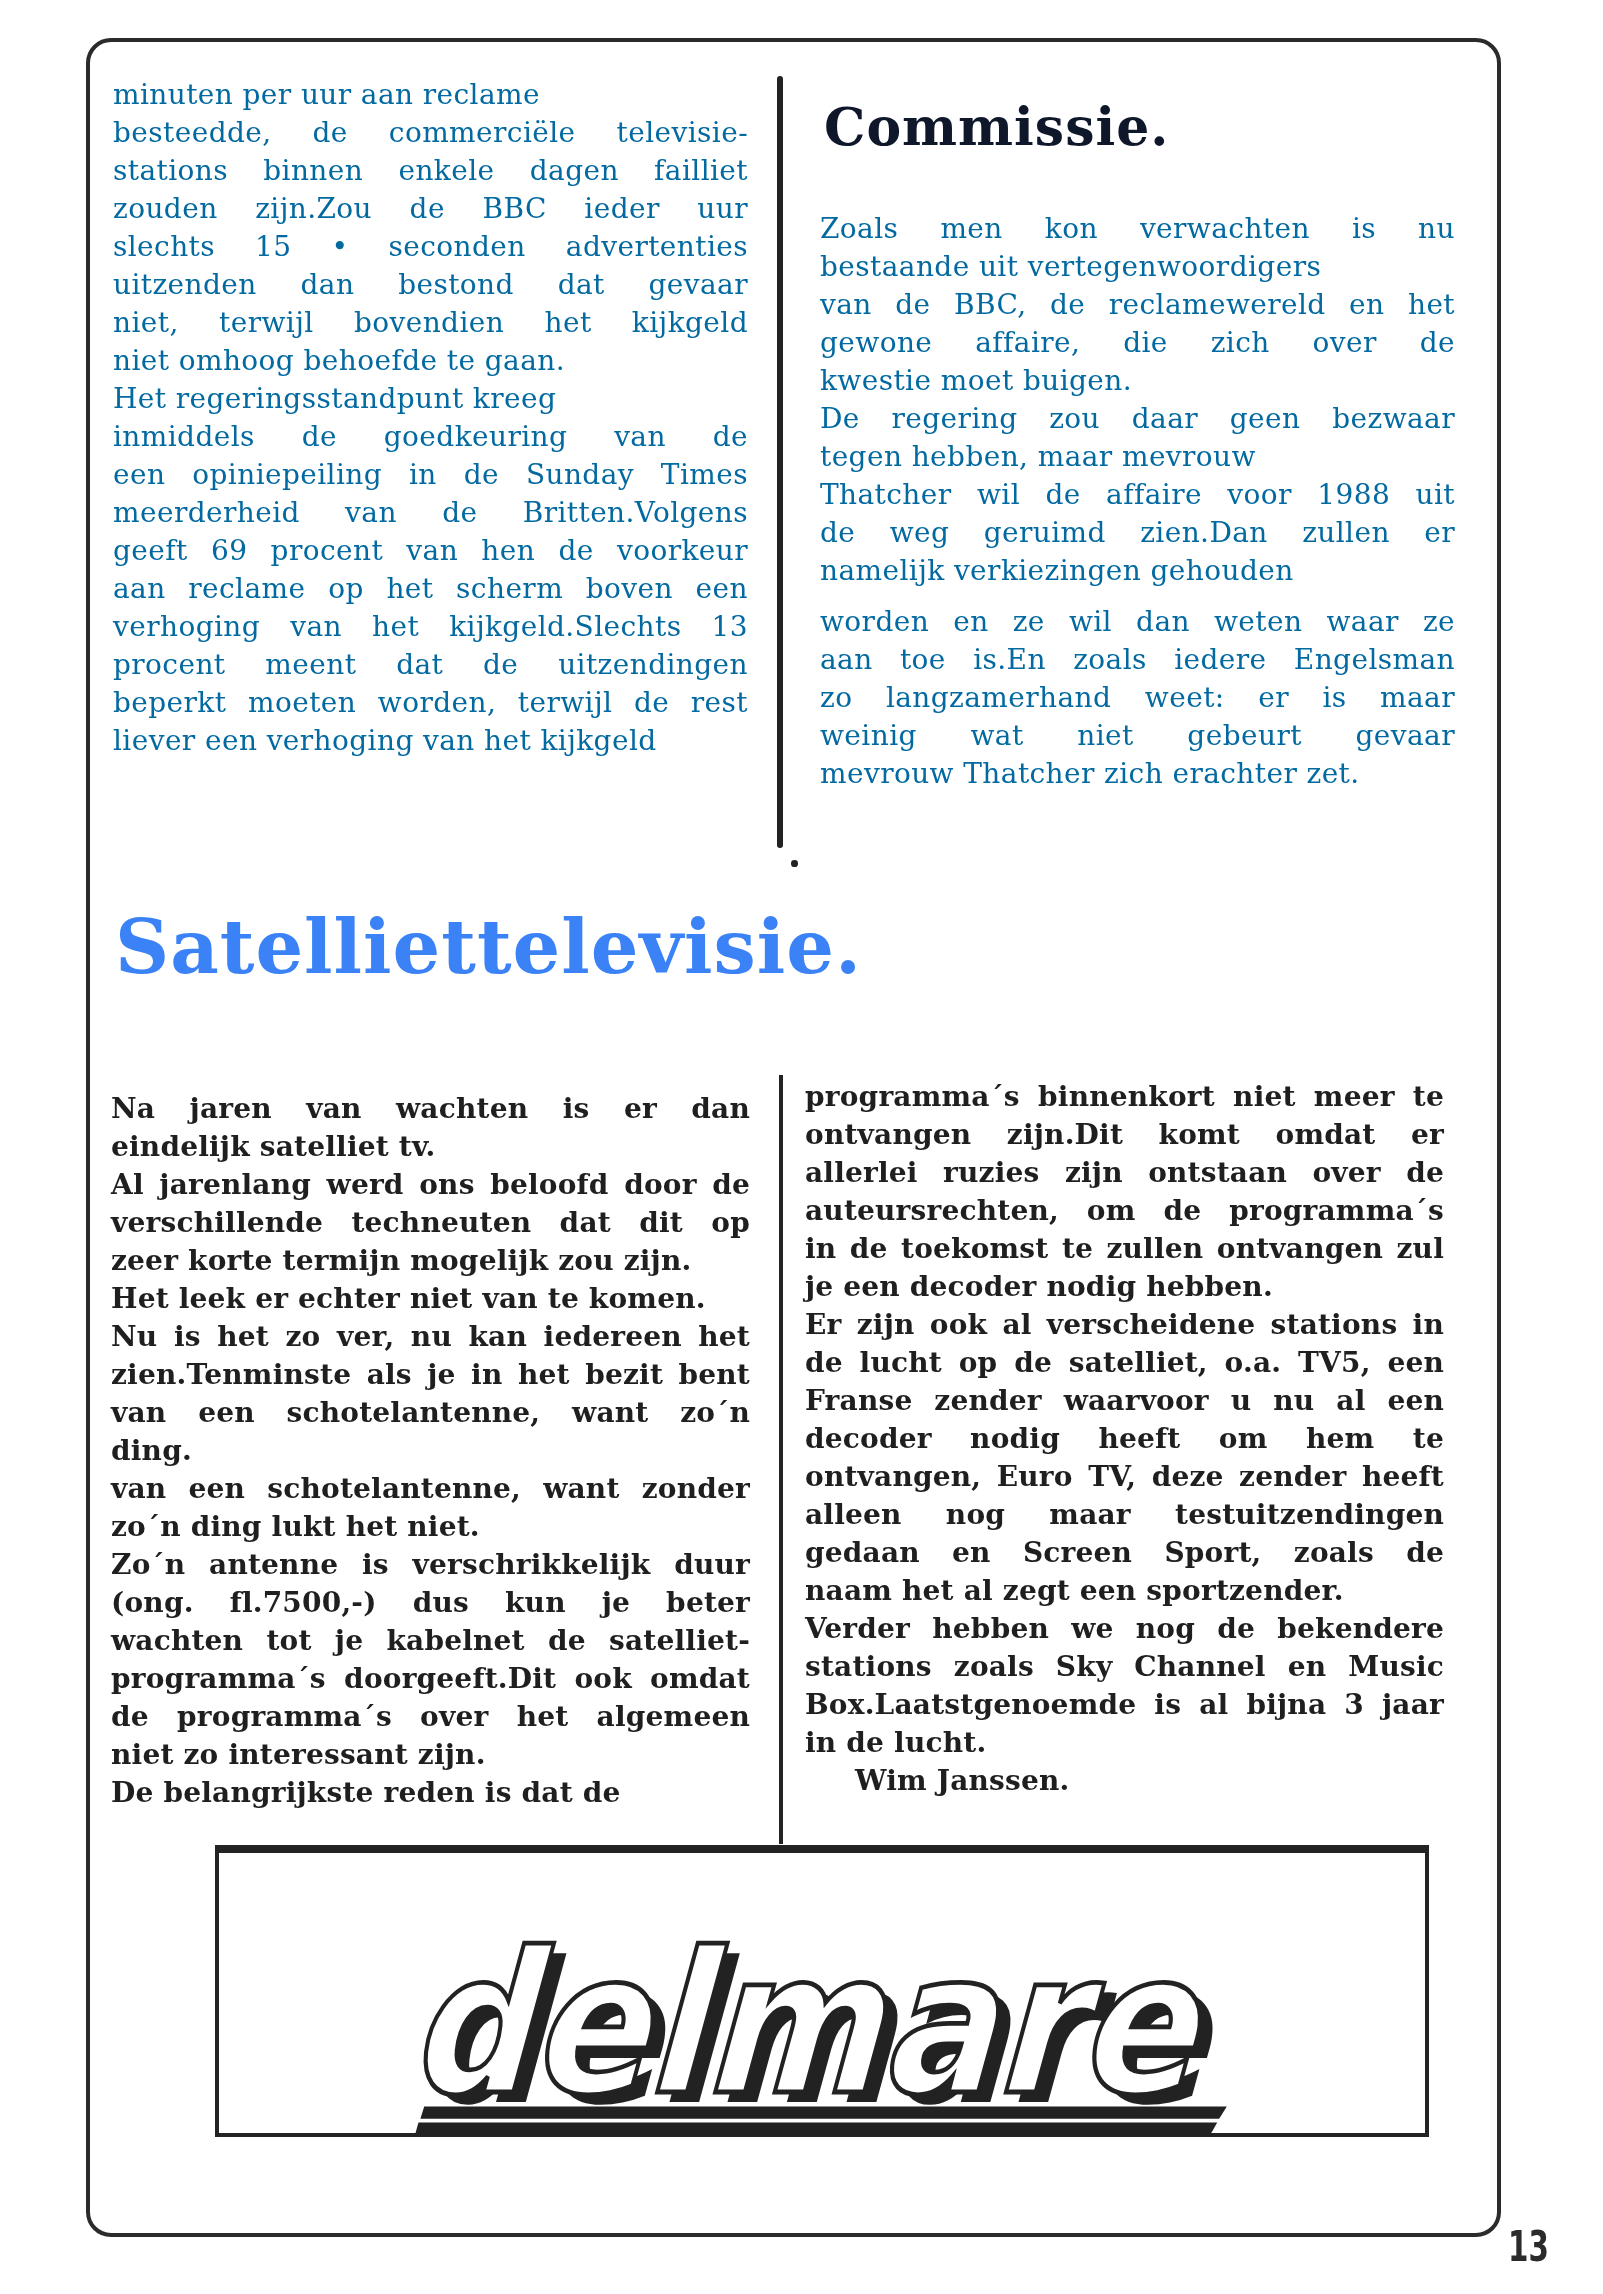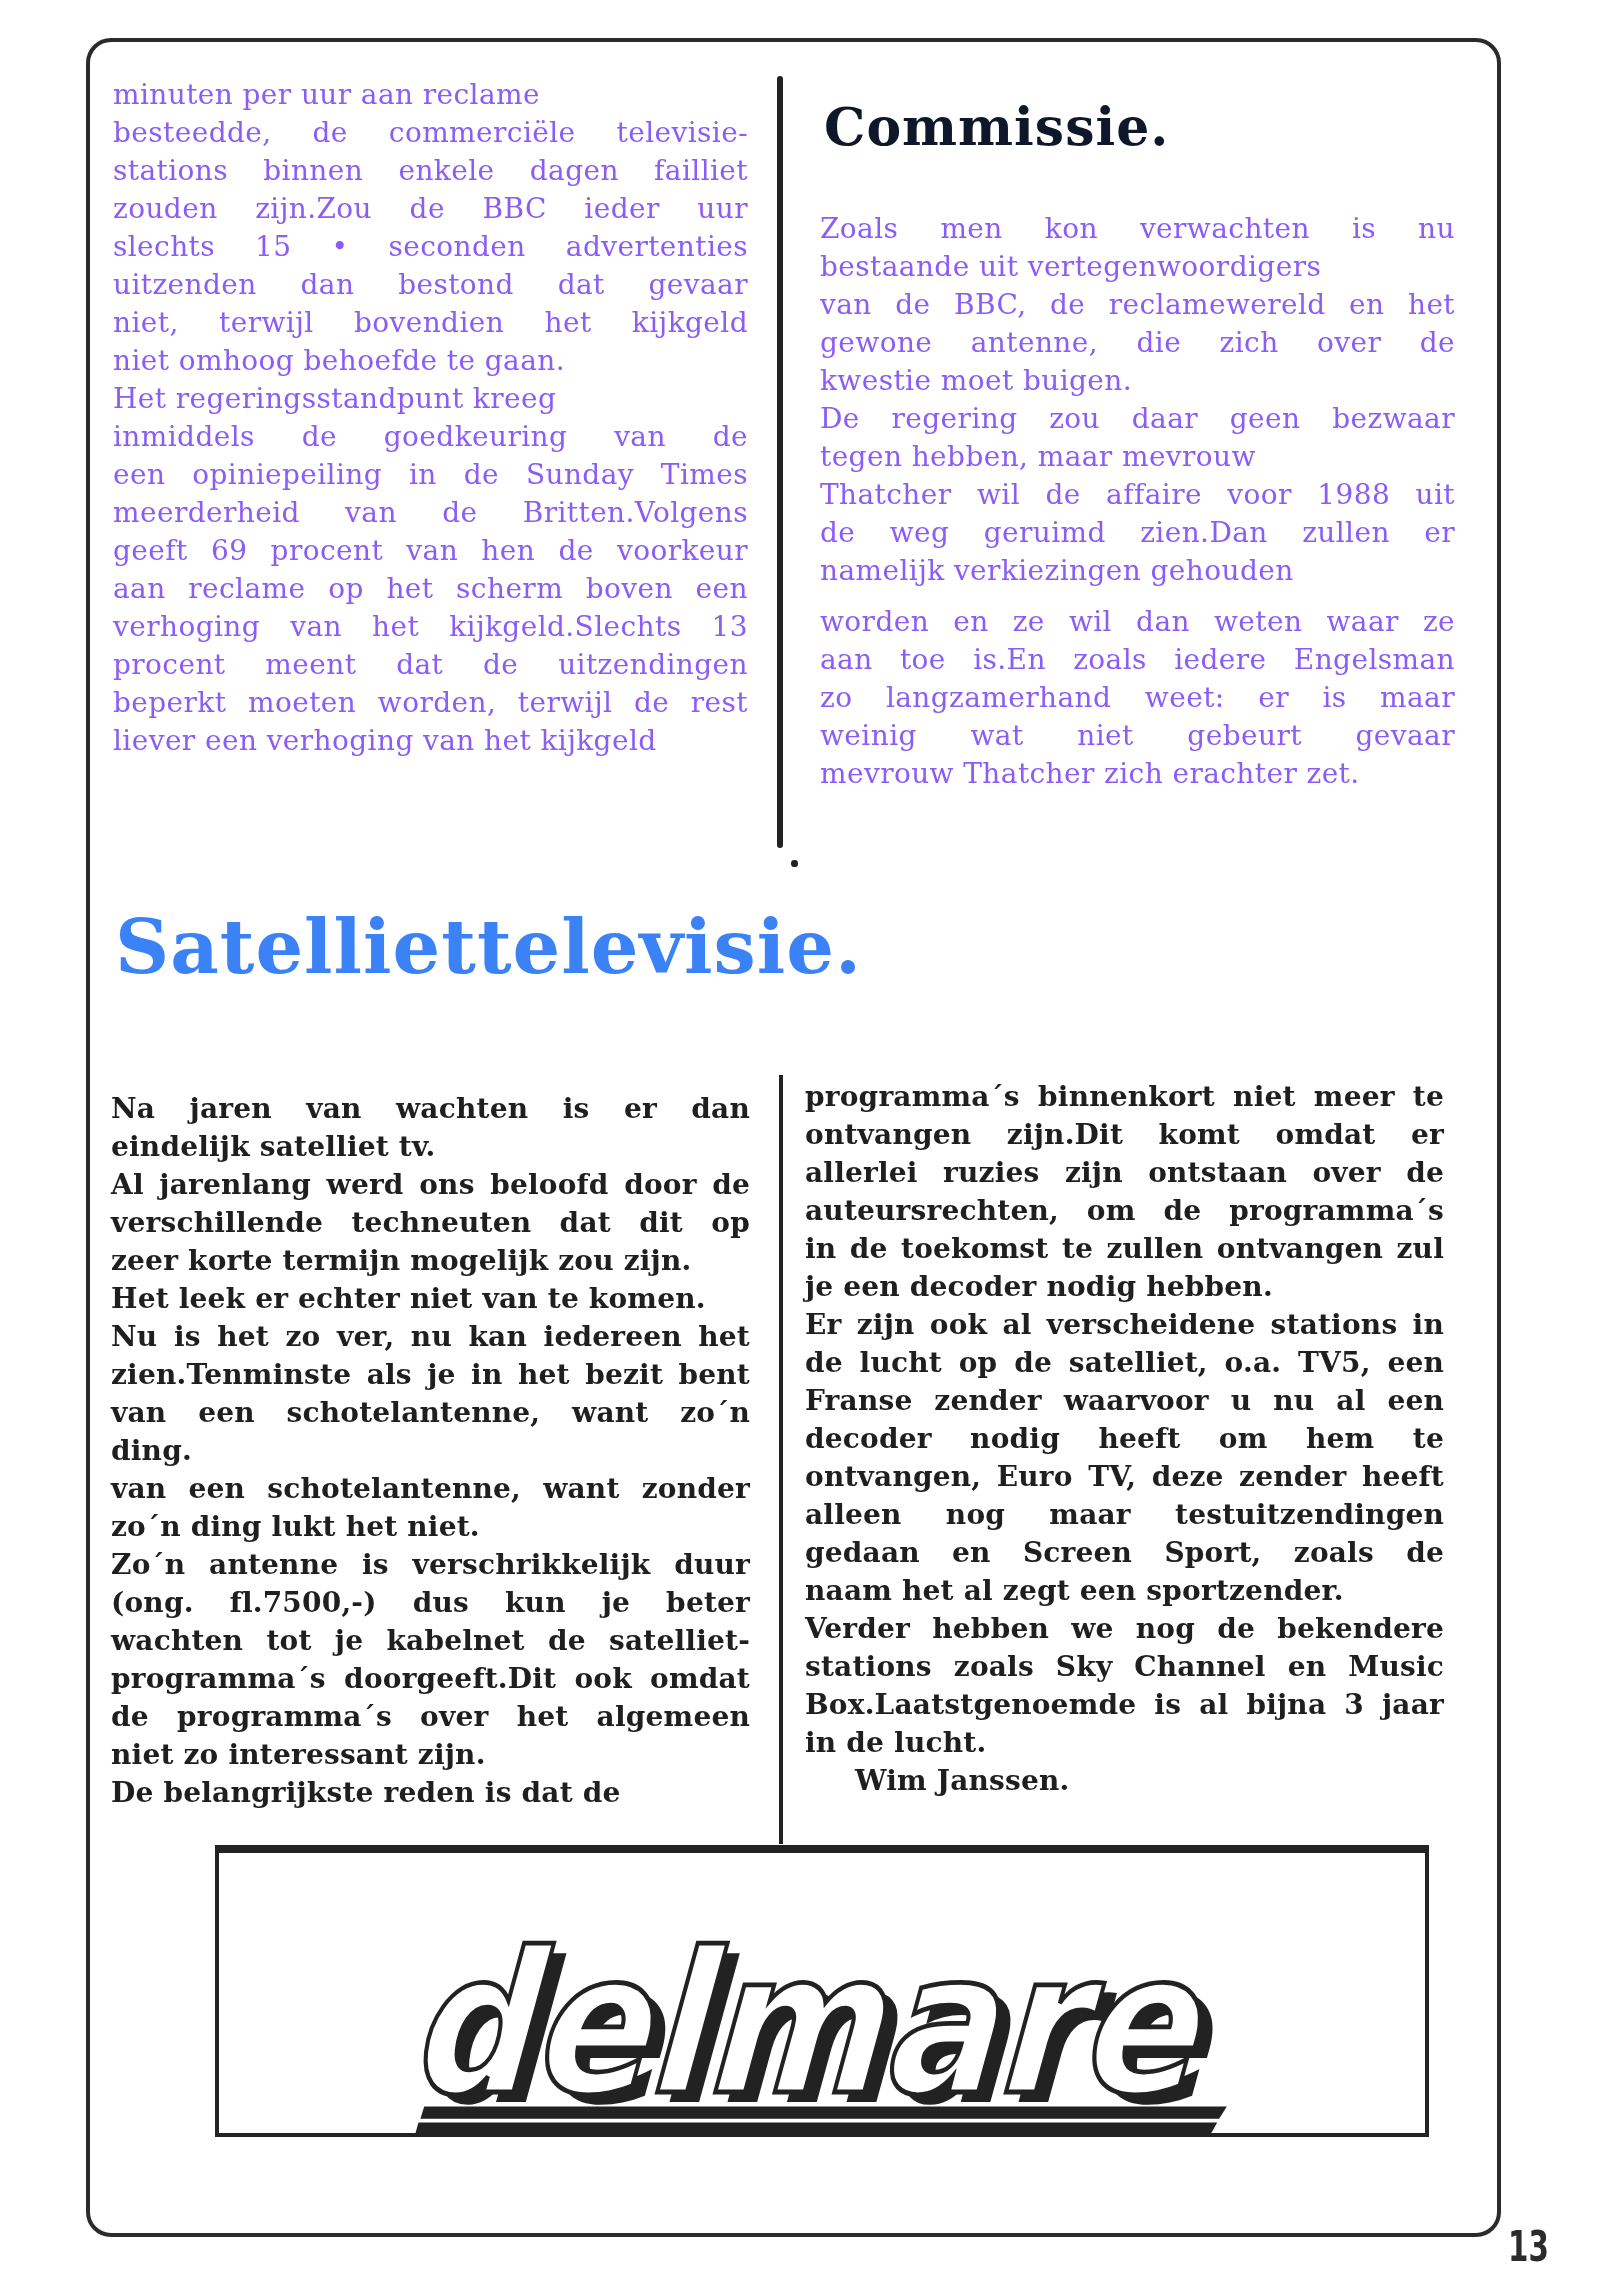--- a/index.html
+++ b/index.html
@@ -1,21 +1,21 @@
 <!DOCTYPE html>
 <html><head>
 <meta charset="utf-8">
 <style>
   html, body { margin:0; padding:0; background:#ffffff; }
   body { width:1604px; height:2294px; position:relative; overflow:hidden; font-family:"DejaVu Serif", serif; color:#2a2a2a; }
   .frame { position:absolute; left:86px; top:38px; width:1415px; height:2199px; border:4.8px solid #2b2b2b; border-radius:25px; box-sizing:border-box; }
   .col { position:absolute; font-size:28px; line-height:38px; text-align:justify; }
   .col .line { display:block; text-align:justify; text-align-last:justify; white-space:nowrap; }
   .col .line.last { text-align-last:left; }
-  .light { color:#8b5cf6; font-weight:normal; letter-spacing:0.4px; }
+  .light { color:#0369a1; font-weight:normal; letter-spacing:0.4px; }
   .bold { color:#1f1f1f; font-weight:bold; letter-spacing:0.2px; }
   #col-top-left { left:113px; top:76px; width:635px; }
   #col-top-right { left:820px; top:210px; width:635px; }
   .divider-top { position:absolute; left:777px; top:76px; width:5.7px; height:772px; background:#222; border-radius:2.9px; }
   .dot { position:absolute; left:791px; top:860px; width:6.7px; height:6.7px; background:#222; border-radius:50%; }
   .commissie-title { position:absolute; left:824px; top:96px; font-family:"DejaVu Serif", serif; font-weight:bold; font-size:52px; letter-spacing:1px; color:#0f172a; }
   .main-title { position:absolute; left:115px; top:903px; font-family:"DejaVu Serif", serif; font-weight:bold; font-size:75px; letter-spacing:1px; color:#3b82f6; }
   #col-bot-left { left:111px; top:1090px; width:639px; }
   #col-bot-right { left:805px; top:1078px; width:639px; }
   .divider-bot { position:absolute; left:779px; top:1075px; width:3.8px; height:769px; background:#222; }
@@ -49,21 +49,21 @@
     <span class="line">beperkt moeten worden, terwijl de rest</span>
     <span class="line last">liever een verhoging van het kijkgeld</span>
   </div>
 <div class="divider-top"></div>
 <div class="dot"></div>
 <div class="commissie-title">Commissie.</div>
 <div class="col light" id="col-top-right">
     <span class="line">Zoals men kon verwachten is nu</span>
     <span class="line last">bestaande uit vertegenwoordigers</span>
     <span class="line">van de BBC, de reclamewereld en het</span>
-    <span class="line">gewone antenne, die zich over de</span>
+    <span class="line">gewone affaire, die zich over de</span>
     <span class="line last">kwestie moet buigen.</span>
     <span class="line">De regering zou daar geen bezwaar</span>
     <span class="line last">tegen hebben, maar mevrouw</span>
     <span class="line">Thatcher wil de affaire voor 1988 uit</span>
     <span class="line">de weg geruimd zien.Dan zullen er</span>
     <span class="line last">namelijk verkiezingen gehouden</span>
     <span class="line last" style="height: 13.4px;"></span>
     <span class="line">worden en ze wil dan weten waar ze</span>
     <span class="line">aan toe is.En zoals iedere Engelsman</span>
     <span class="line">zo langzamerhand weet: er is maar</span>

